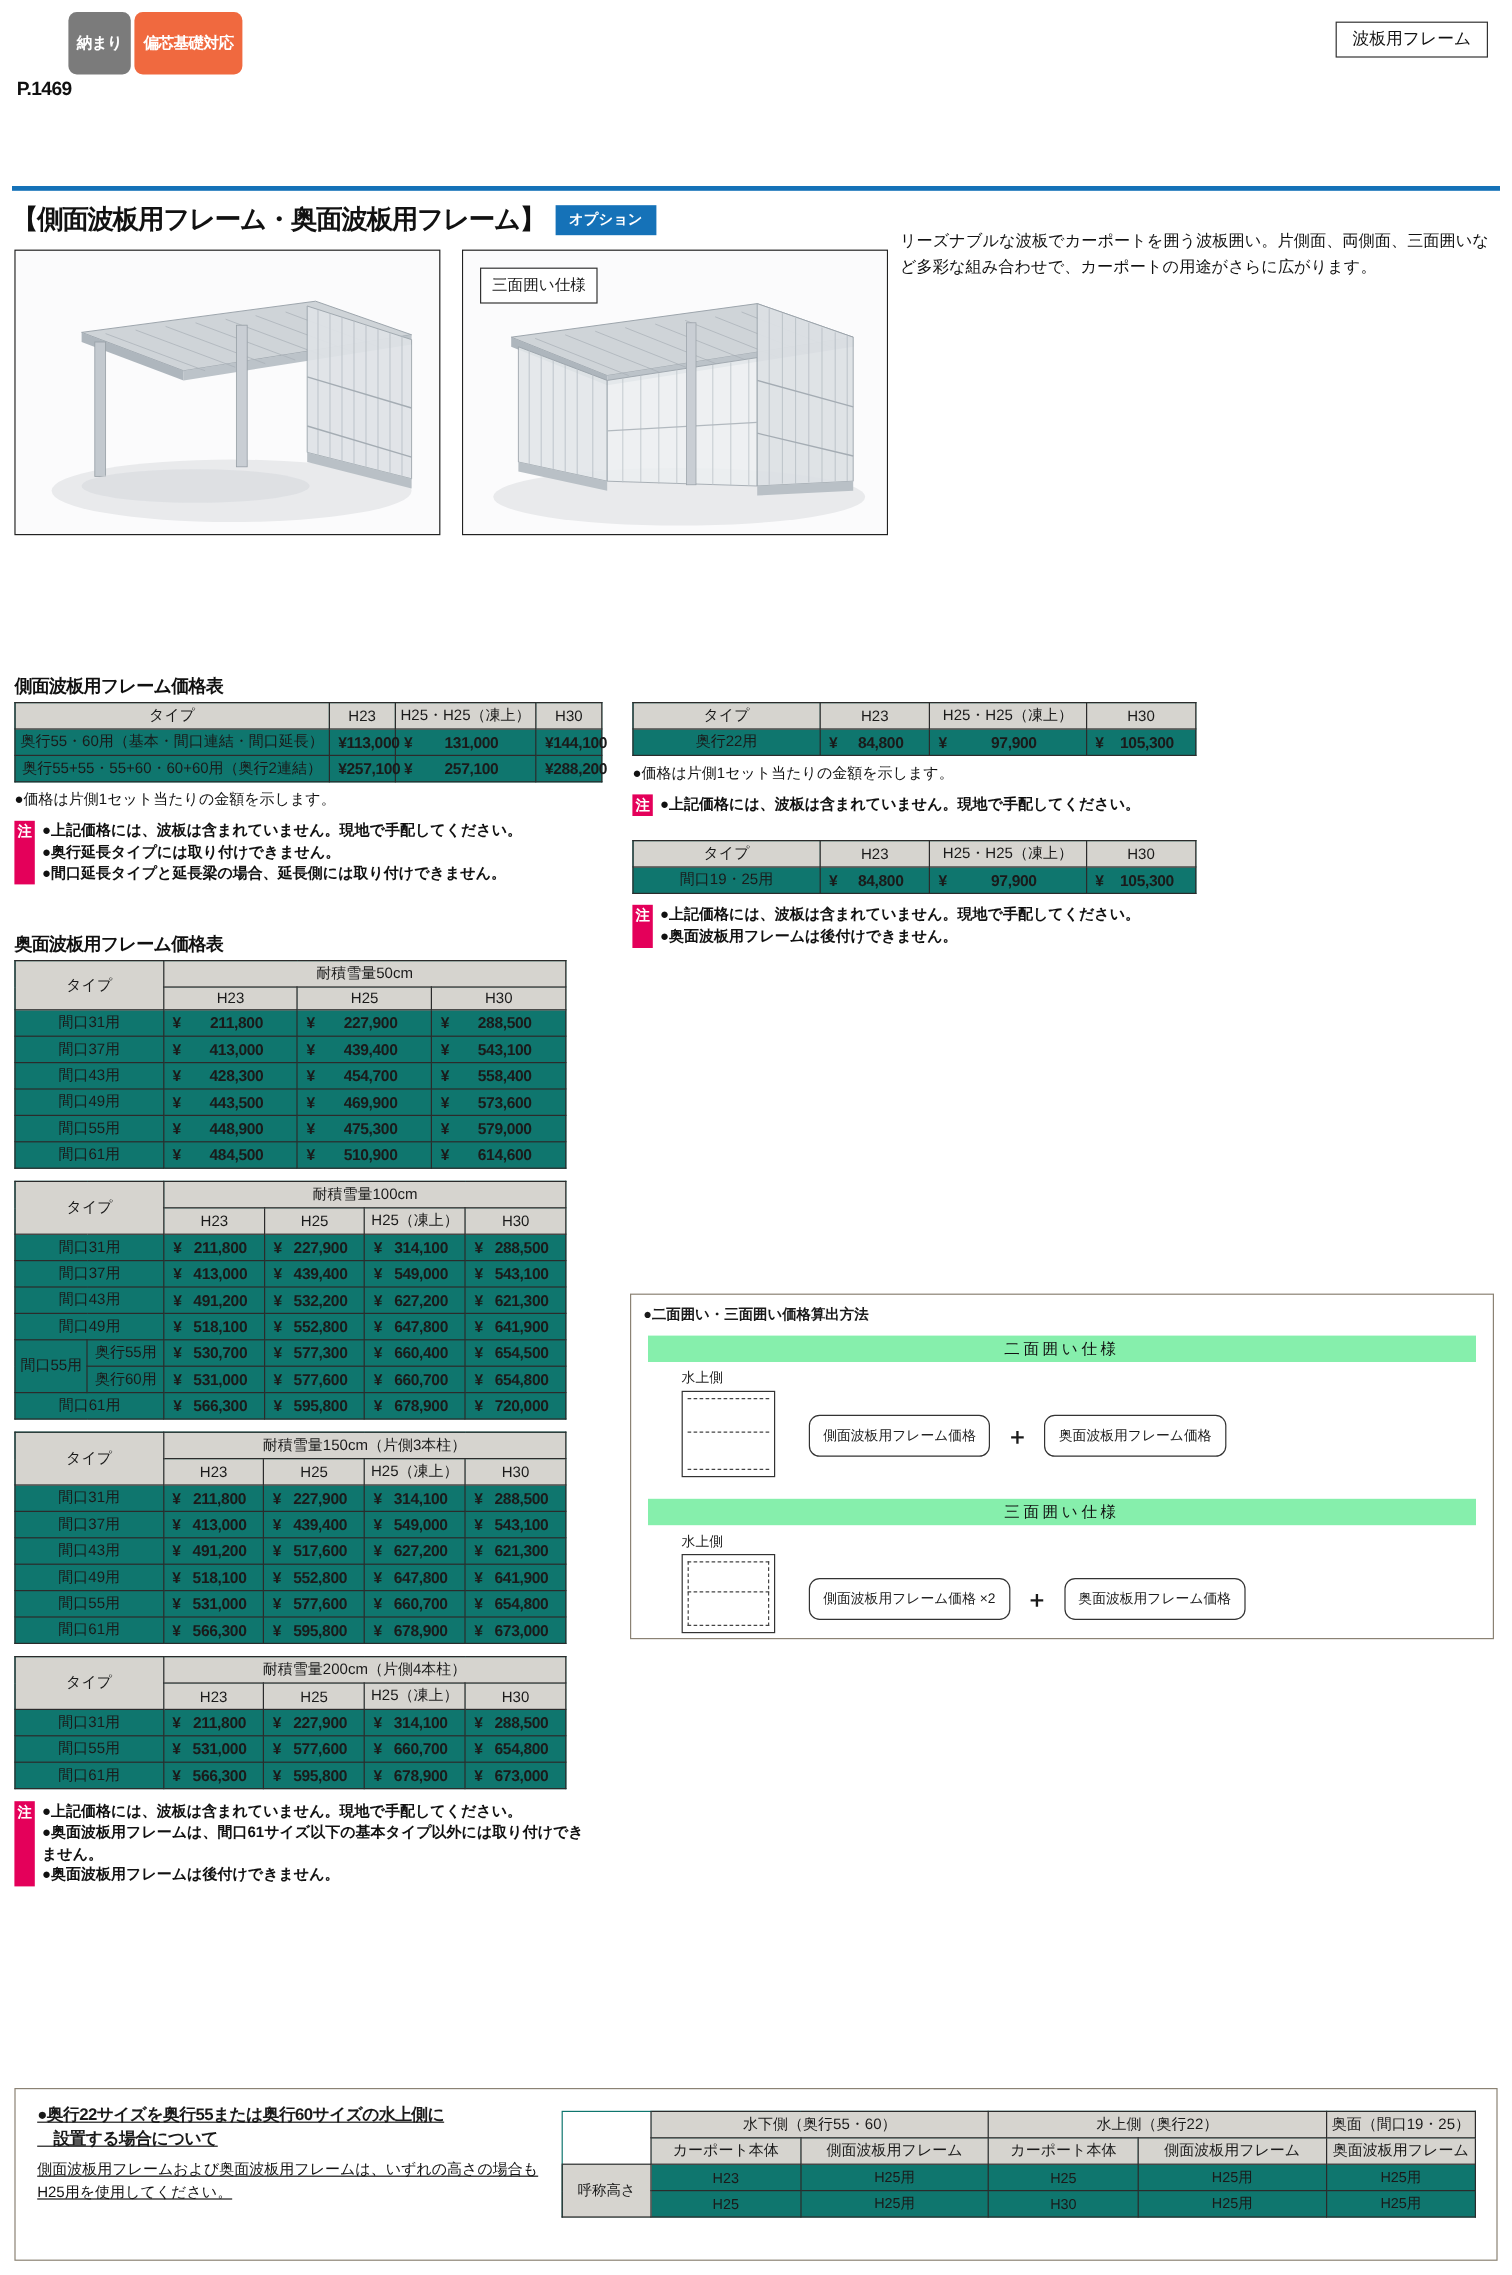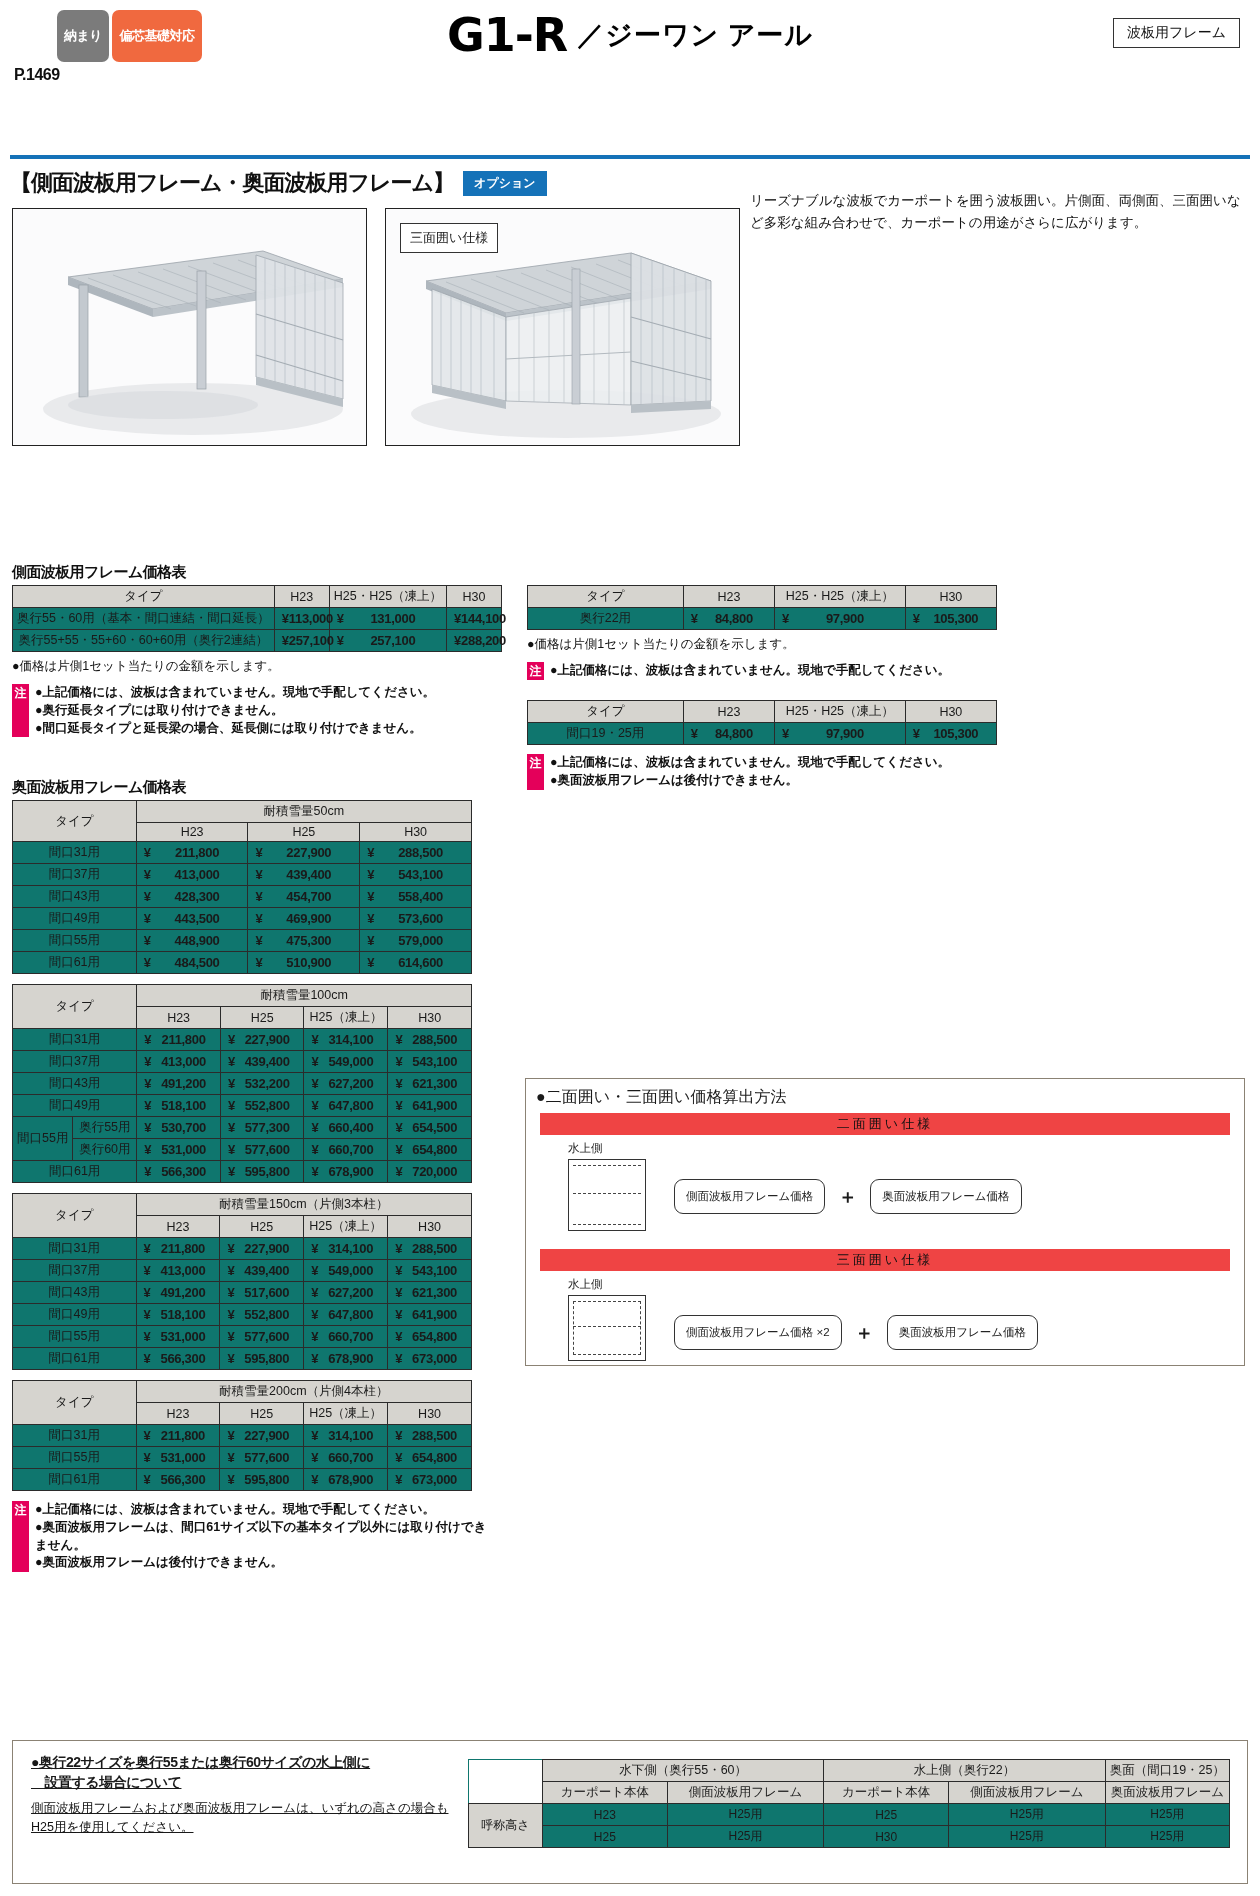--- a/index.html
+++ b/index.html
@@ -84,23 +84,23 @@
     width:17px; display:flex; align-items:flex-start; justify-content:center;
     padding-top:1px; flex:0 0 17px;
   }
   .note-body { font-size:12.5px; line-height:1.42; color:#111; font-weight:bold; }
 
   
   .calcbox {
     position:absolute; left:525px; top:1078px; width:720px; height:288px;
     border:1px solid #8b8274; background:#fff;
   }
-  .calc-title { position:absolute; left:10px; top:8px; font-size:16px; font-weight:normal;text-align:right; }
+  .calc-title { position:absolute; left:10px; top:8px; font-size:12px; font-weight:bold;text-align:right; }
   .calc-band {
-    position:absolute; left:14px; right:14px; height:22px; background:#ef4444;
+    position:absolute; left:14px; right:14px; height:22px; background:#86efac;
     display:flex; align-items:center; justify-content:center;
     font-size:13px; letter-spacing:3px; color:#111;
   }
   .calc-pill {
     border:1px solid #333; border-radius:9px; background:#fff;
     font-size:11.5px; padding:9px 11px; white-space:nowrap;
   }
   .plus { font-size:19px; font-weight:bold; }
   .diag { border:1px solid #333; background:#fff; position:relative; }
   .diag .dash { position:absolute; left:4px; right:4px; border-top:1.5px dashed #444; }
@@ -114,24 +114,20 @@
 </style>
 </head>
 <body>
 
 <div class="header">
   <div class="tag-group">
     <div class="tag gray">納まり</div>
     <div class="tag orange">偏芯基礎対応</div>
   </div>
   <div class="page-ref">P.1469</div>
-  <div class="title-block">
-    <span class="title-main">G1-R</span>
-    <span class="title-sub">／ジーワン アール</span>
-  </div>
   <div class="title-badge">波板用フレーム</div>
 </div>
 
 <div class="rule"></div>
 <div class="section-head">
   <span class="section-title">【側面波板用フレーム・奥面波板用フレーム】</span>
   <span class="option-badge">オプション</span>
 </div>
 
 <div class="photo p1">

